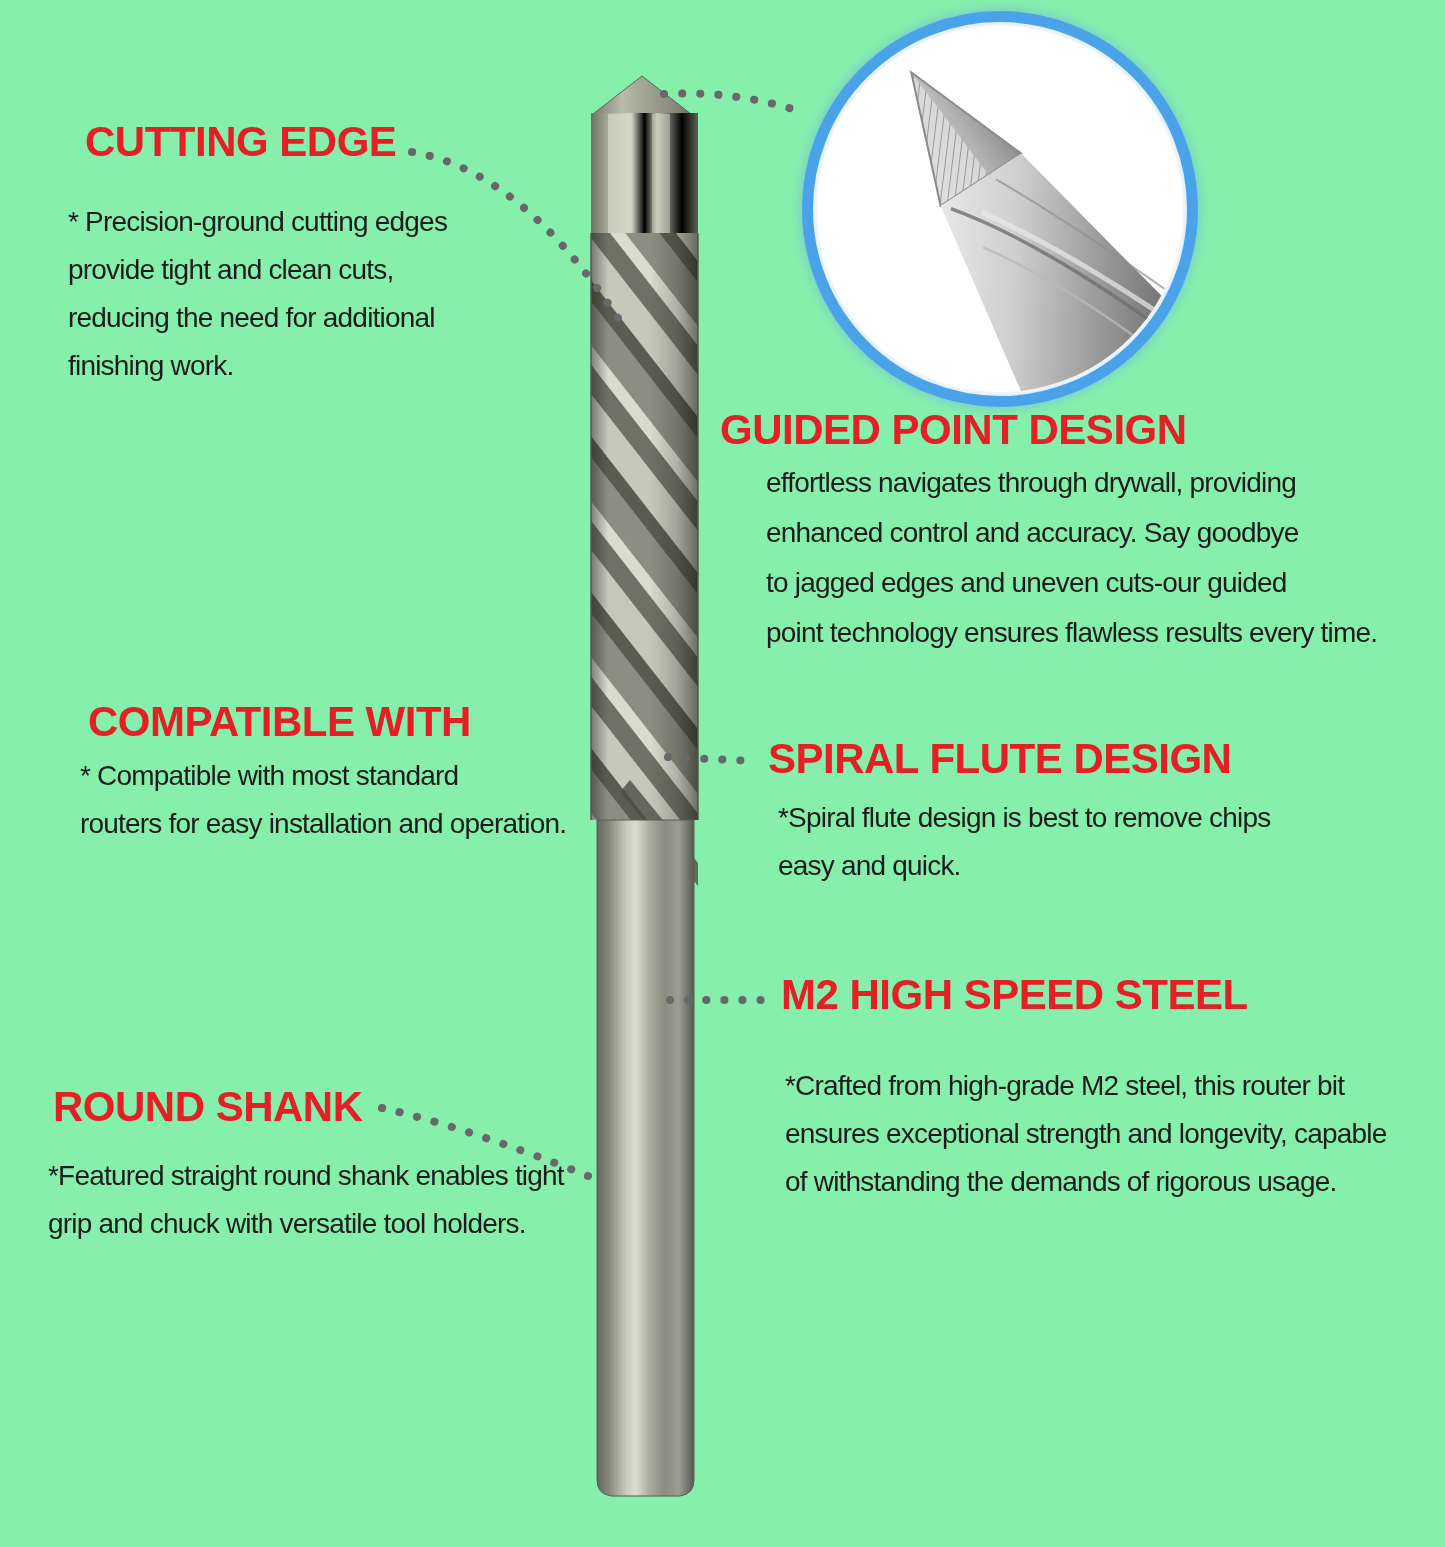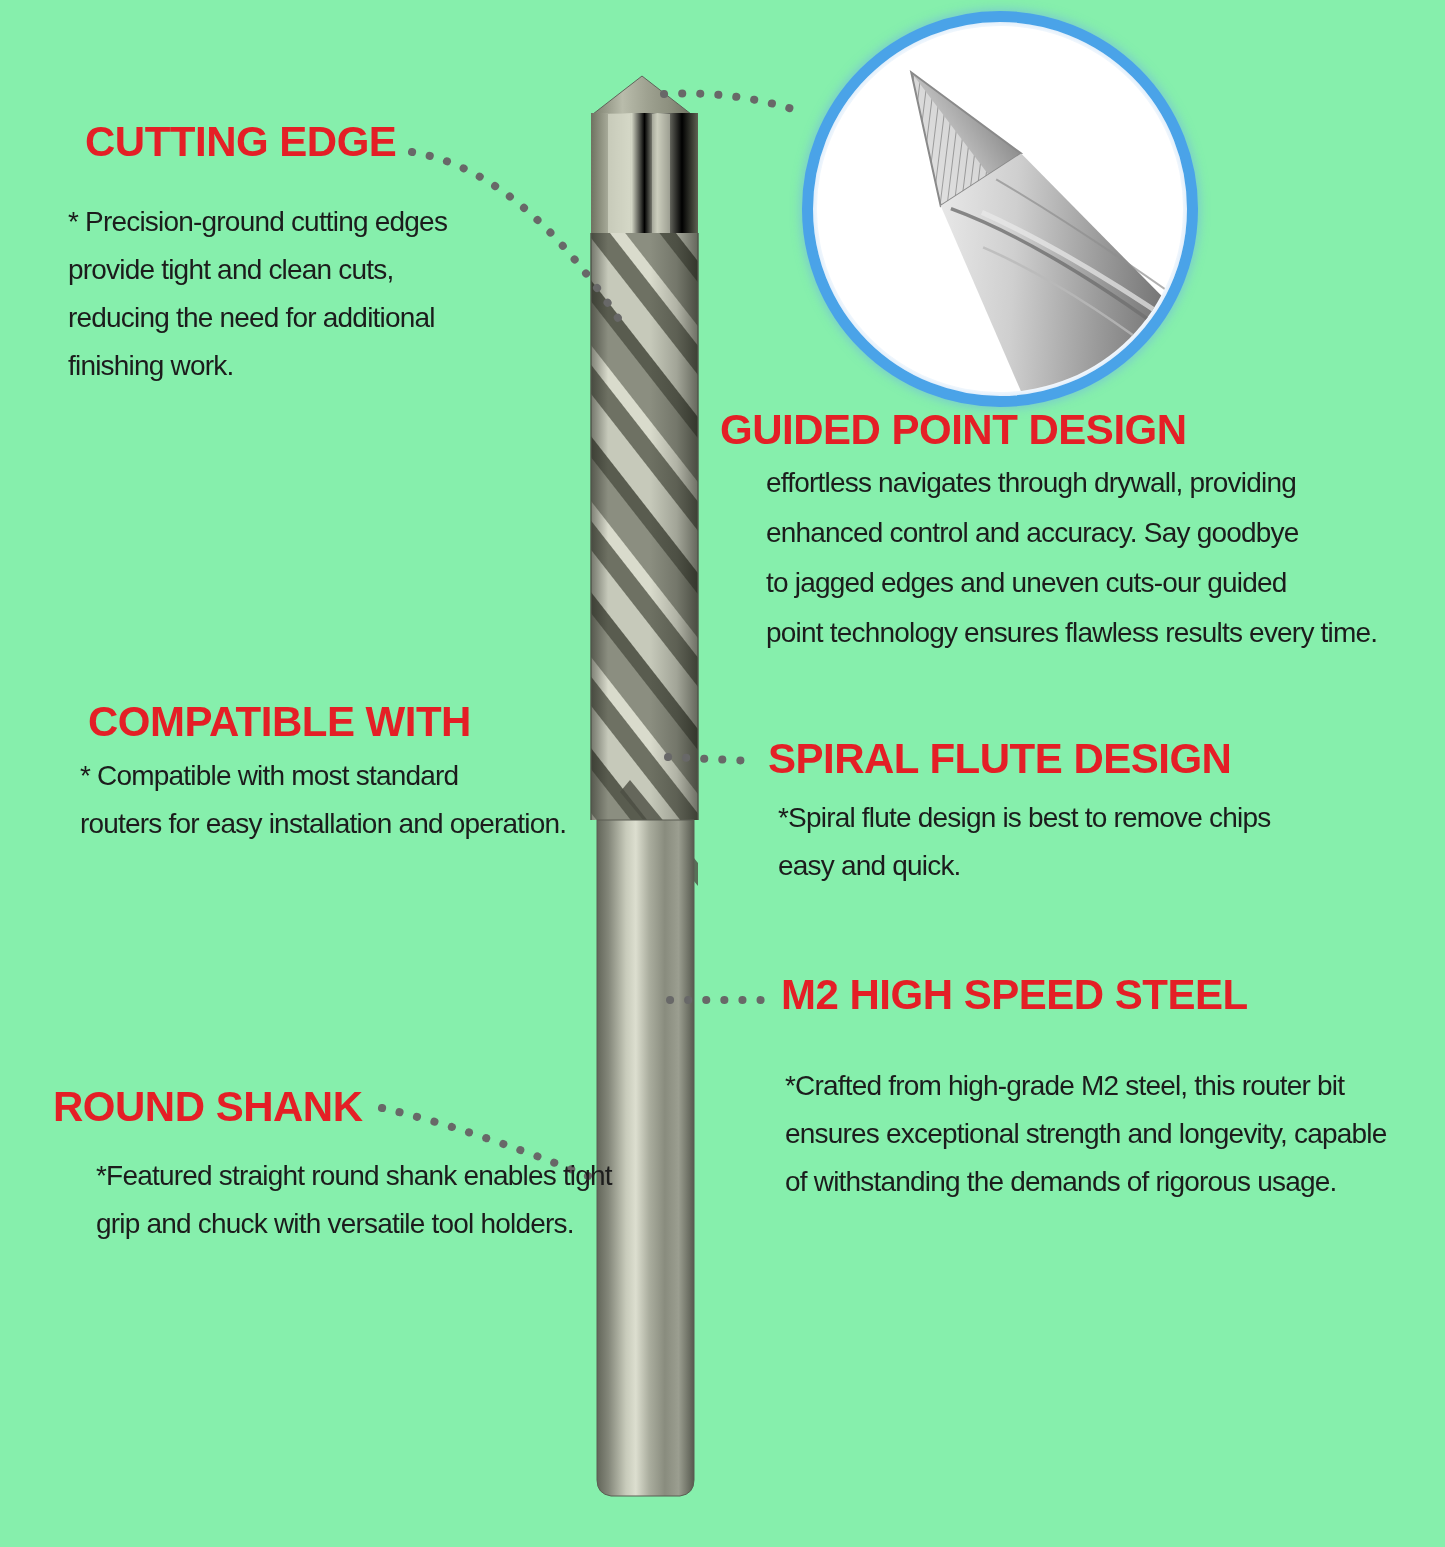--- a/index.html
+++ b/index.html
@@ -176,18 +176,18 @@
   </div>
 
   <div class="heading" style="left:781px;top:971px;">M2 HIGH SPEED STEEL</div>
   <div class="body-text" style="left:785px;top:1032px;margin-top:30px;">
     <div class="line">*Crafted from high-grade M2 steel, this router bit</div>
     <div class="line">ensures exceptional strength and longevity, capable</div>
     <div class="line">of withstanding the demands of rigorous usage.</div>
   </div>
 
   <div class="heading" style="left:53px;top:1083px;">ROUND SHANK</div>
-  <div class="body-text" style="left:48px;top:1152px;margin-left:48px;">
+  <div class="body-text" style="left:48px;top:1152px;">
     <div class="line">*Featured straight round shank enables tight</div>
     <div class="line">grip and chuck with versatile tool holders.</div>
   </div>
 
 </div>
 
 </body></html>

